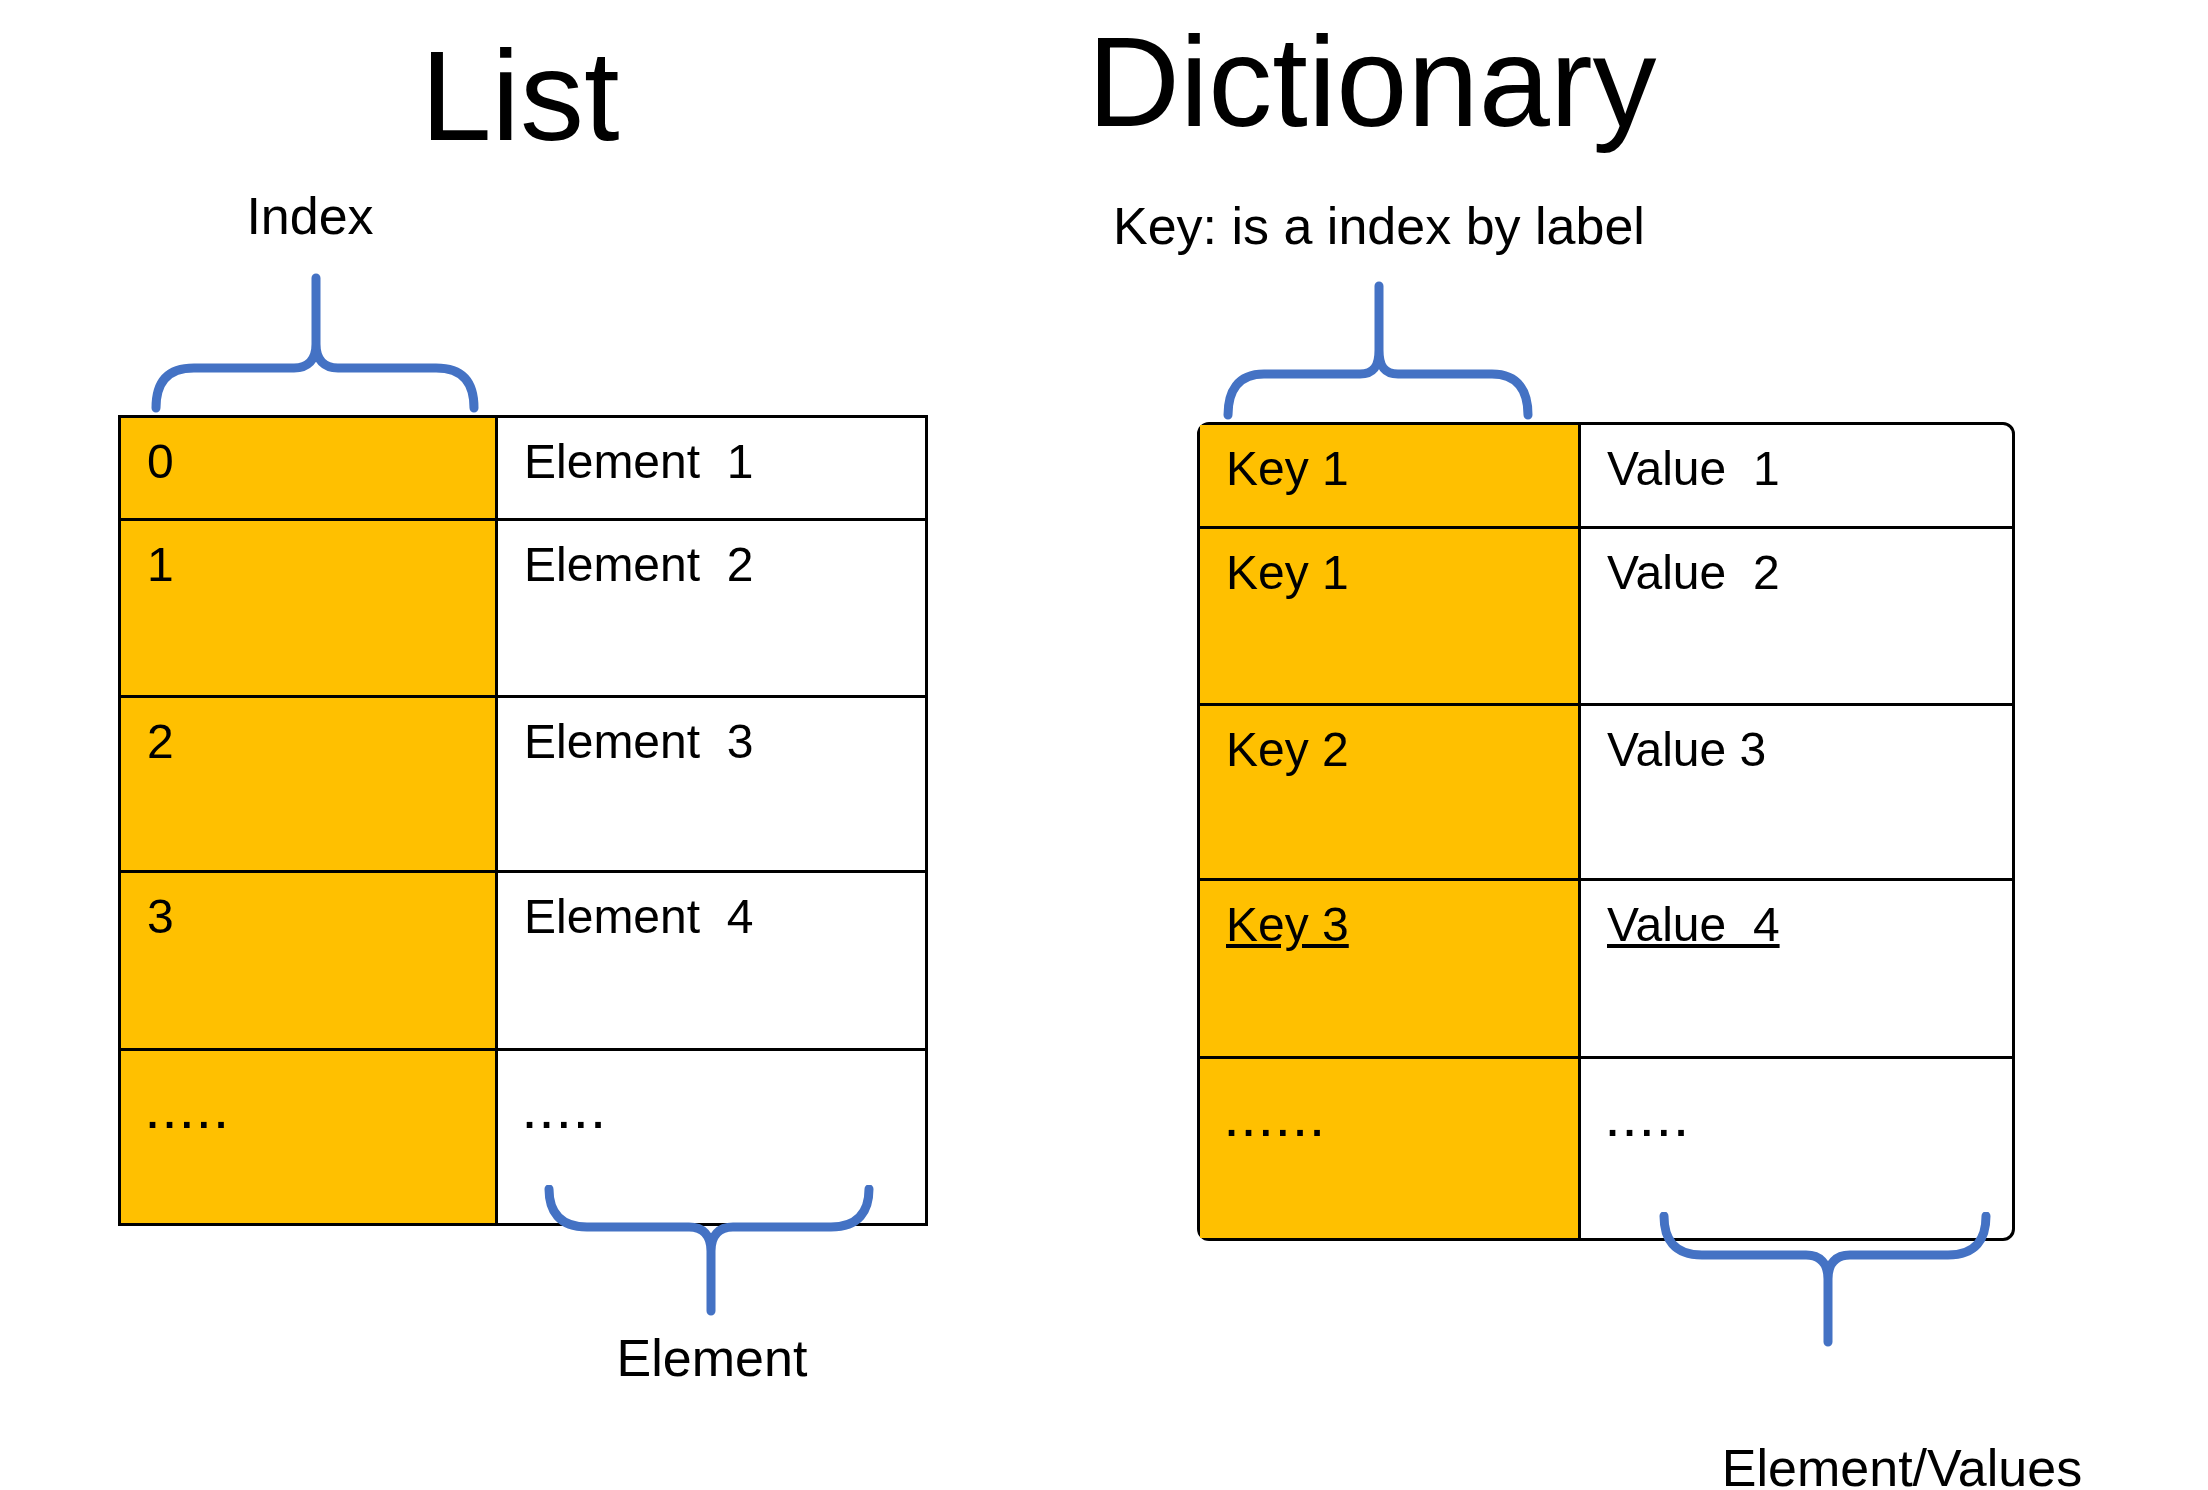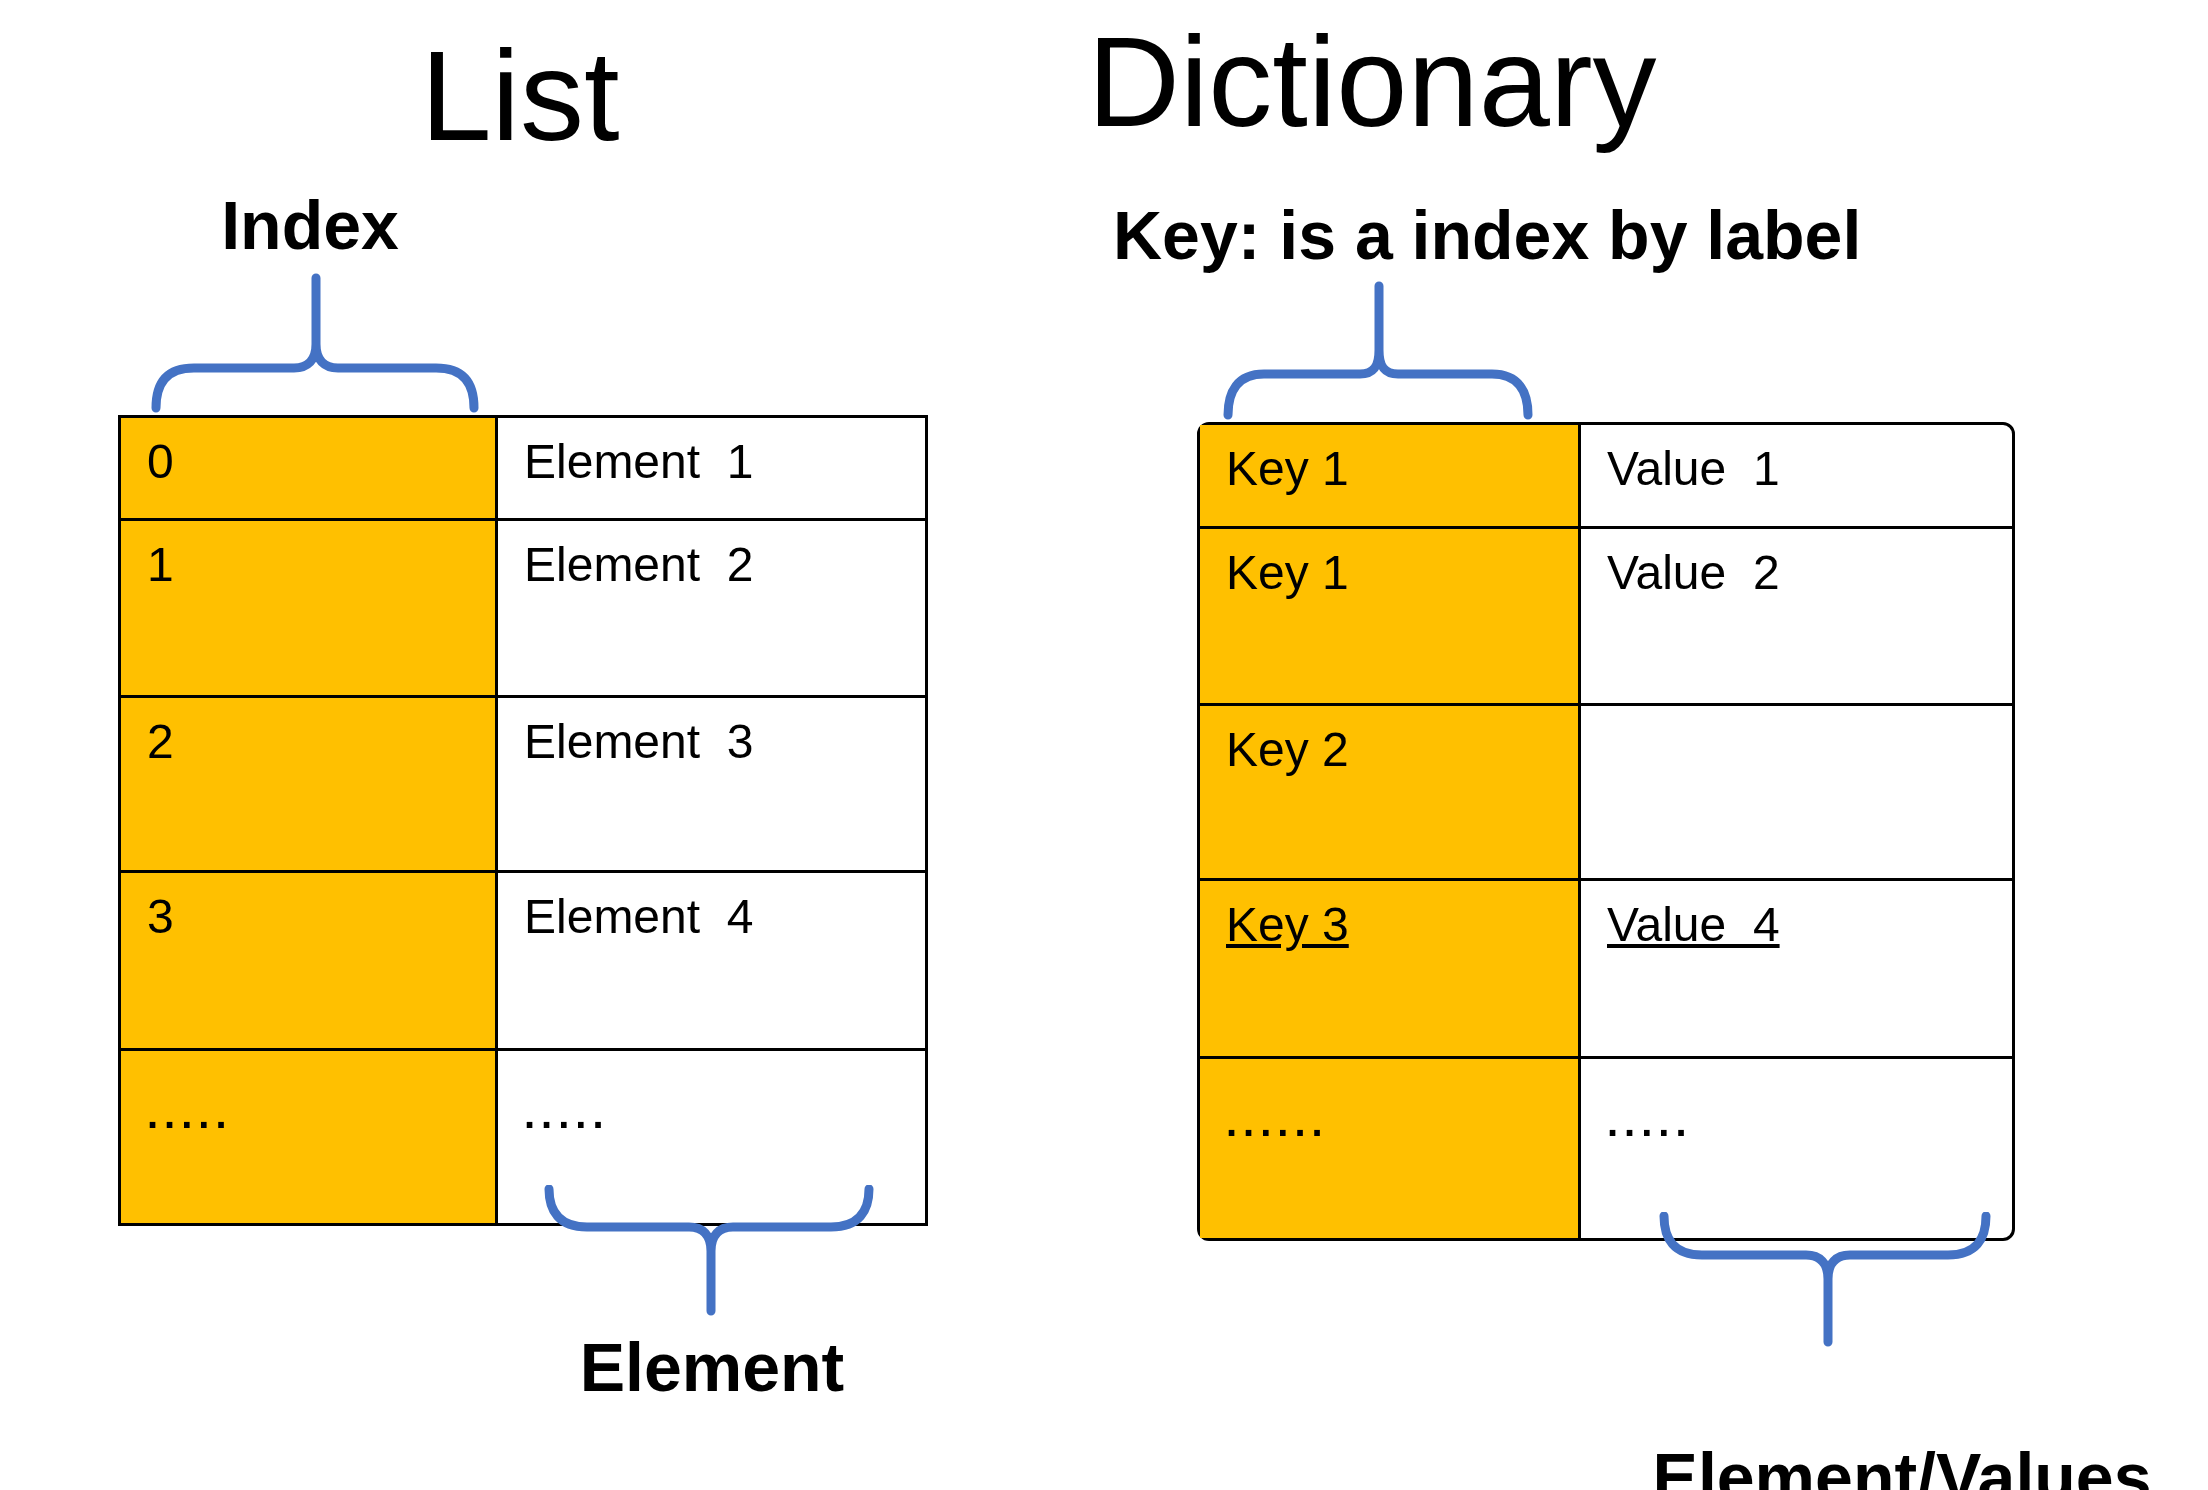--- a/index.html
+++ b/index.html
@@ -14,23 +14,22 @@
   .title{
     position:absolute;
     font-size:128px;
     font-weight:400;
     letter-spacing:0px;
     transform:translateX(-50%);
     white-space:nowrap;
   }
   .small-label{
     position:absolute;
-    font-size:68px;
+    font-size:52px;
     white-space:nowrap;
-    font-weight:bold;
   }
   .centered{transform:translateX(-50%);}
   .brace{position:absolute;z-index:5;}
   .brace svg{display:block;width:100%;height:100%;}
   .brace path{
     fill:none;
     stroke:var(--brace,#4472C4);
     stroke-width:9;
     stroke-linecap:round;
     stroke-linejoin:round;
@@ -139,20 +138,21 @@
       <div class="row">
         <div class="cell key">Key 1</div>
         <div class="cell val">Value  1</div>
       </div>
       <div class="row">
         <div class="cell key">Key 1</div>
         <div class="cell val">Value  2</div>
       </div>
       <div class="row">
         <div class="cell key">Key 2</div>
+        <div class="cell val">Value 3</div>
       </div>
       <div class="row">
         <div class="cell key">Key 3</div>
         <div class="cell val">Value  4</div>
       </div>
       <div class="row">
         <div class="cell key dots">......</div>
         <div class="cell val dots">.....</div>
       </div>
     </div>

